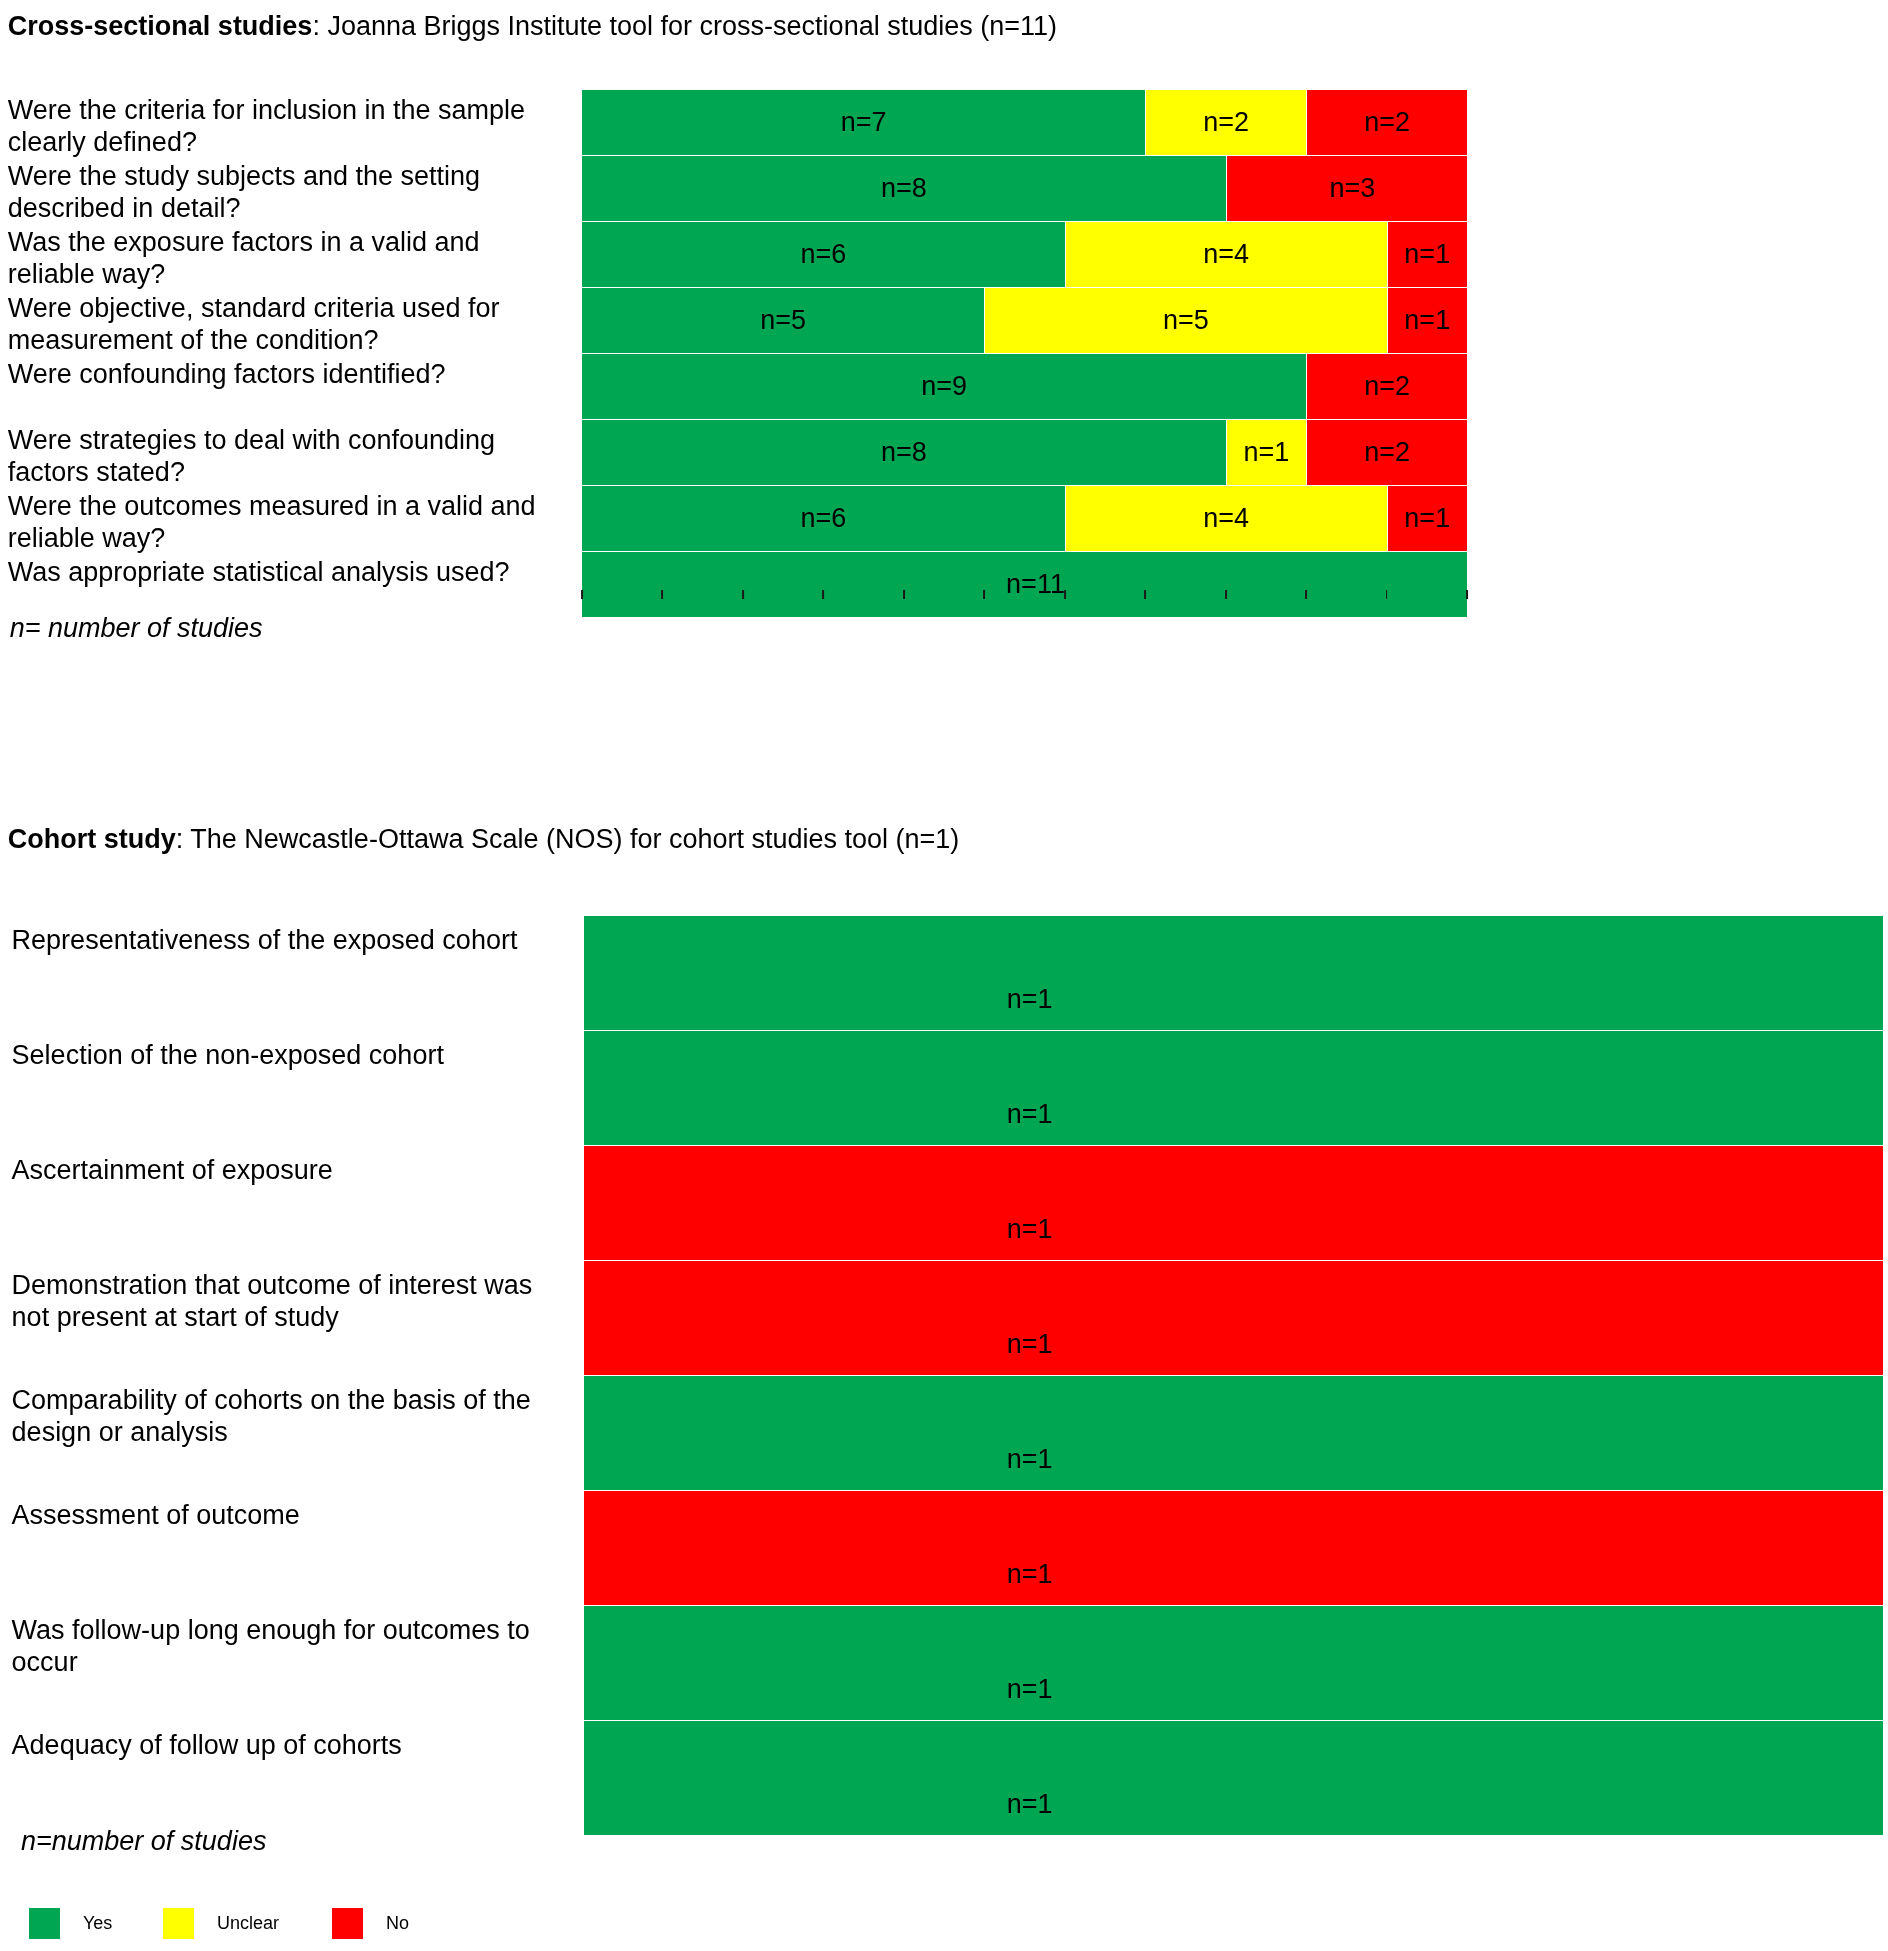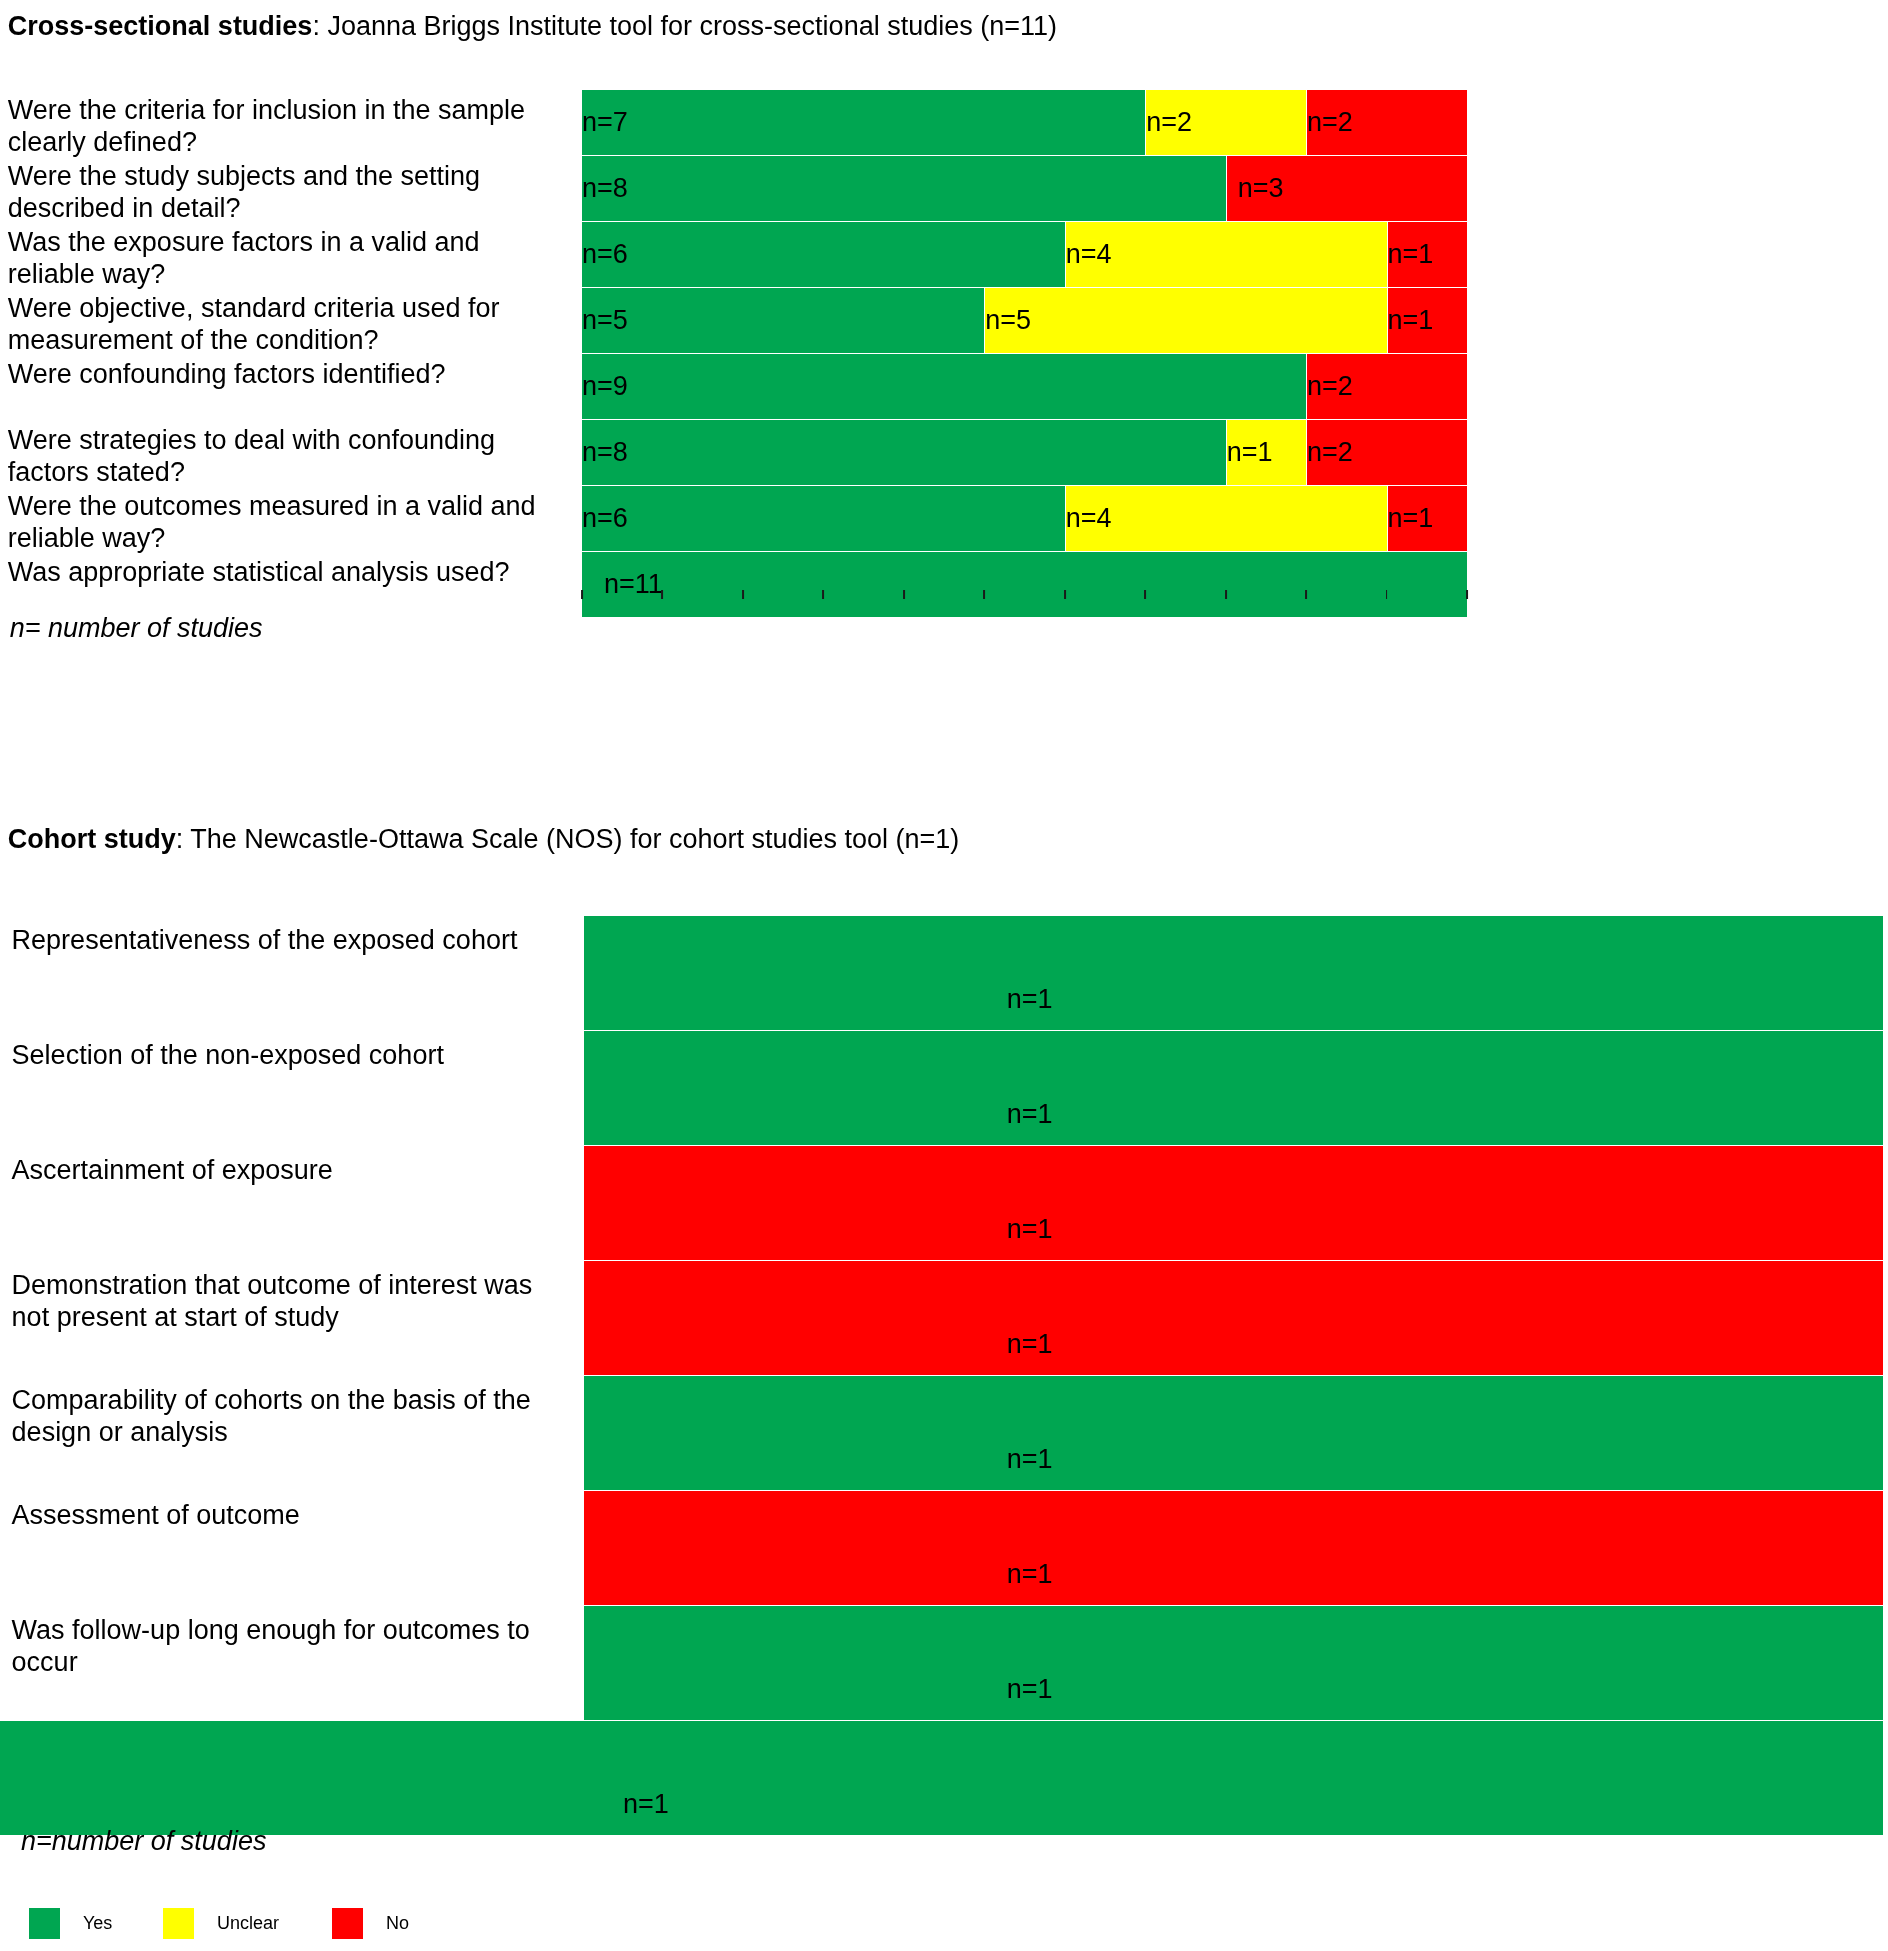--- a/index.html
+++ b/index.html
@@ -34,21 +34,21 @@
     display: flex;
     height: 100%;
     box-sizing: border-box;
     border-bottom: 1.9px solid #ffffff;
   }
   .seg {
     position: relative;
     height: 100%;
     display: flex;
     align-items: center;
-    justify-content: flex-start;
+    justify-content: center;
     box-sizing: border-box;
   }
   .seg + .seg { border-left: 1.9px solid #ffffff; }
   .nlabel { font-size: 27px; white-space: nowrap; }
 
   
   #rows-1 .seg { justify-content: flex-start; }
   #rows-1 .nlabel {
     position: absolute;
     left: 34.3%;
@@ -258,20 +258,21 @@
       </div>
       <div class="row">
         <div class="cat">Was follow-up long enough for outcomes to occur</div>
         <div class="barwrap">
           <div class="seg" style="width: 100%; background: rgb(0, 166, 81);">
             <span class="nlabel">n=1</span>
           </div>
         </div>
       </div>
       <div class="row">
+        <div class="cat">Adequacy of follow up of cohorts</div>
         <div class="barwrap">
           <div class="seg" style="width: 100%; background: rgb(0, 166, 81);">
             <span class="nlabel">n=1</span>
           </div>
         </div>
       </div>
     </div>
   <div class="note" id="note-1">n=number of studies</div>
 
   <div class="legend">

